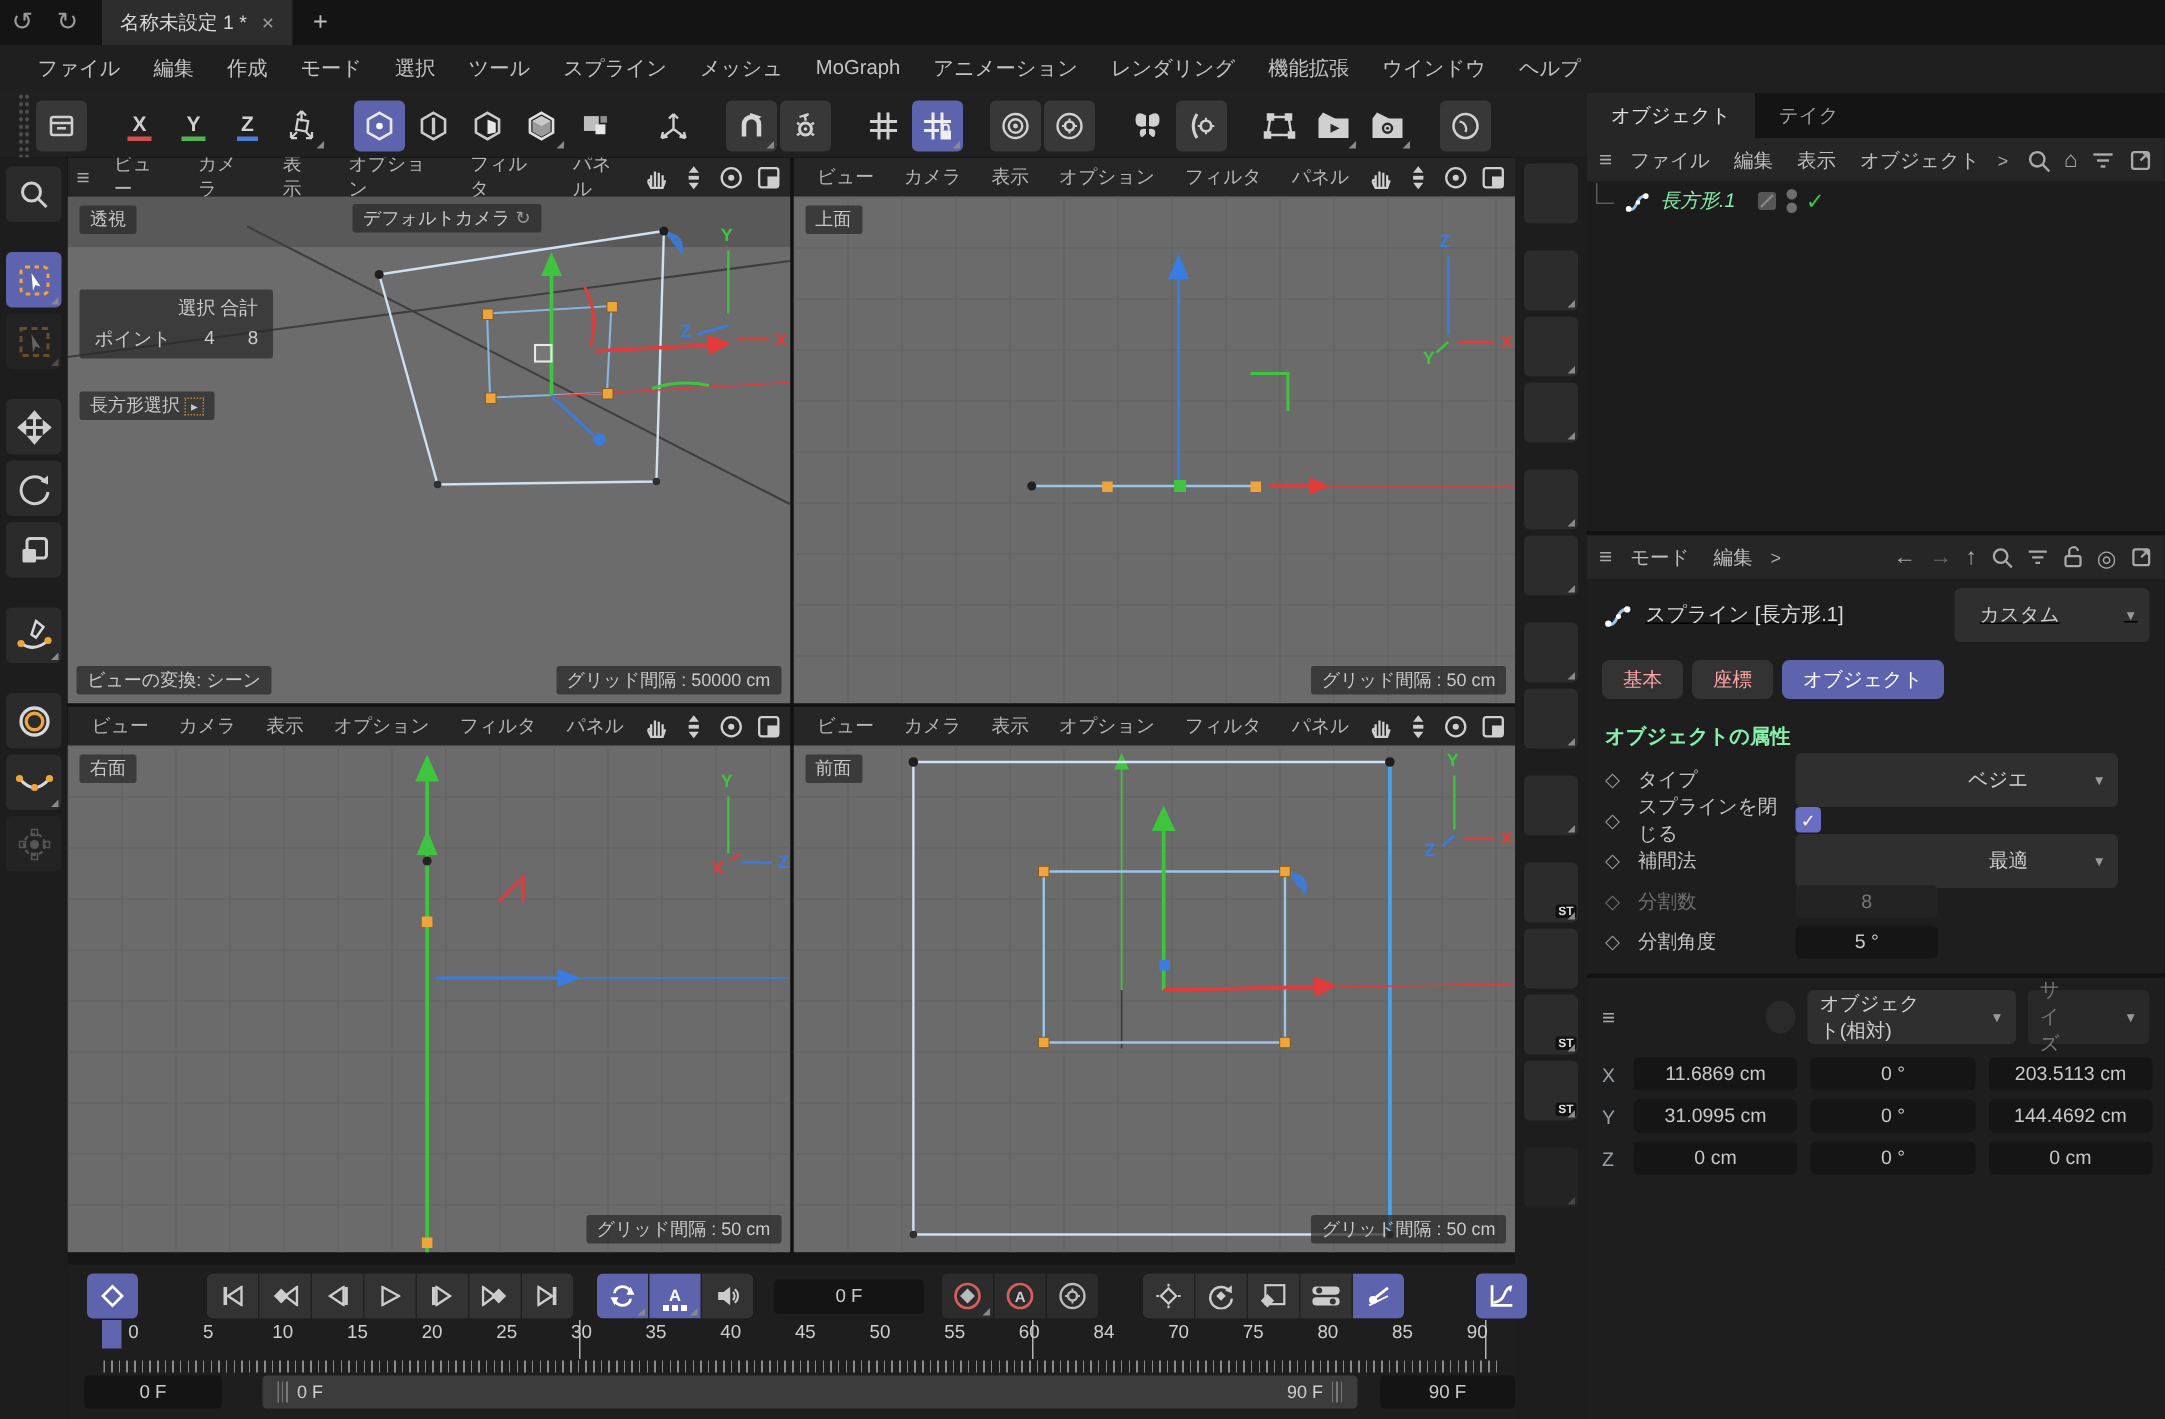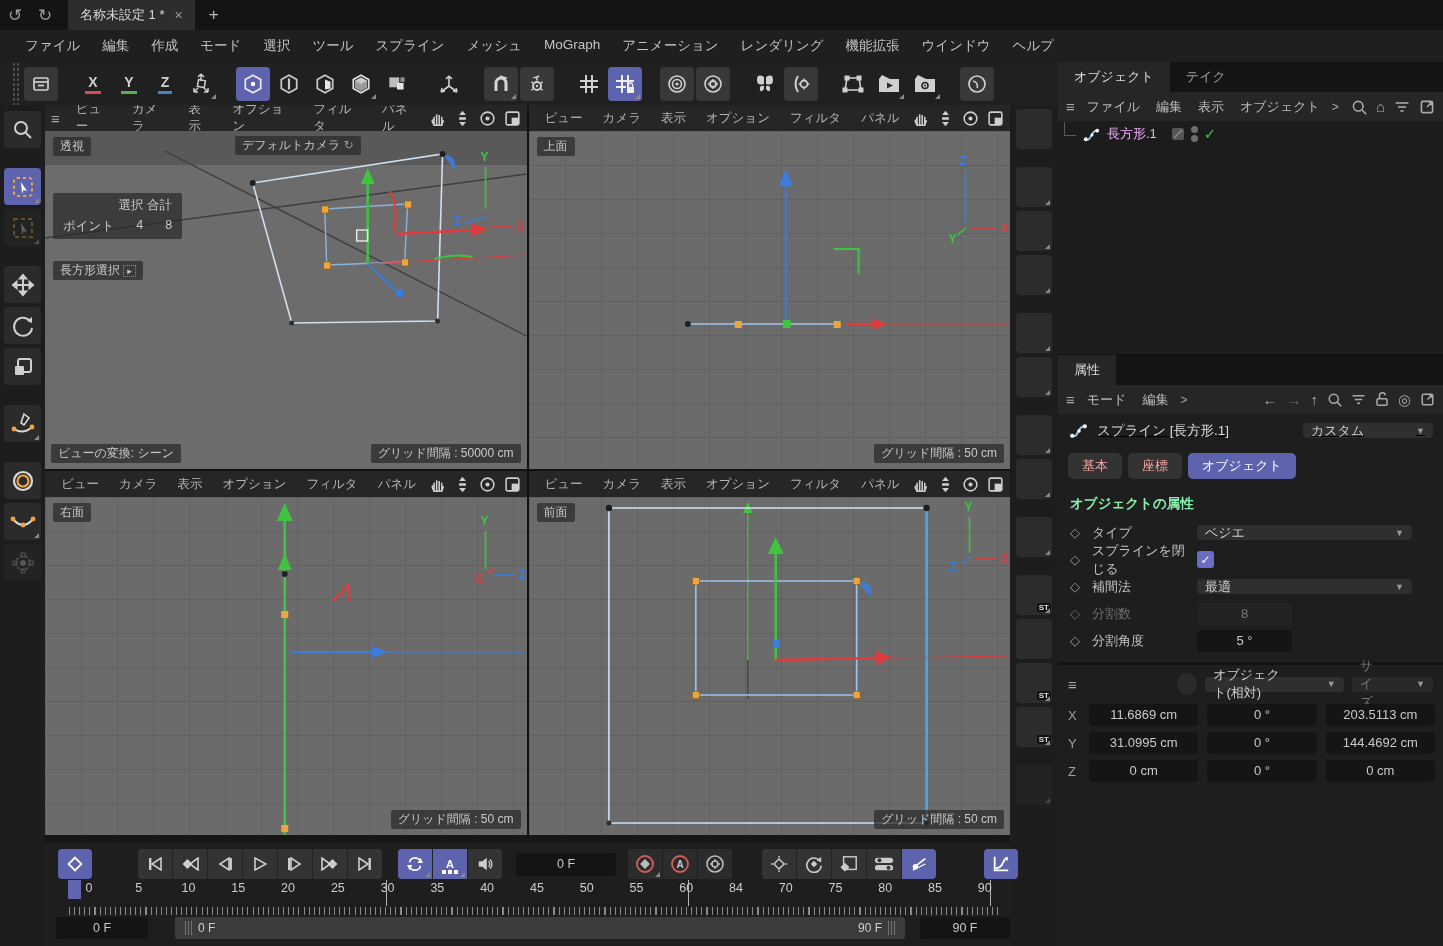--- a/index.html
+++ b/index.html
@@ -60,26 +60,26 @@
   .rp-tabs{height:30px;background:#141414;display:flex;align-items:flex-end;}
   .rp-tab{font-size:13px;color:#9f9f9f;padding:6px 16px;}
   .rp-tab.active{background:#262626;color:#dedede;}
   .rp-menu{height:29px;background:#262626;display:flex;align-items:center;gap:4px;padding:0 8px;}
   .rp-menu .mi{color:#bdbdbd;font-size:13px;padding:4px 8px;}
   .rp-menu .icons{margin-left:auto;display:flex;gap:9px;align-items:center;color:#a9a9a9;}
   .gly{font-size:15px;color:#a9a9a9;}
   .om-body{height:233px;background:#1c1c1c;position:relative;}
   .obj-row{display:flex;align-items:center;gap:6px;height:26px;padding-left:6px;}
   .tree-elbow{width:12px;height:14px;border-left:1px solid #5a5a5a;border-bottom:1px solid #5a5a5a;margin-top:-10px;}
-  .obj-name{color:#f0abfc;font-size:13px;}
+  .obj-name{color:#86efac;font-size:13px;font-style:italic;}
   .dot{width:7px;height:7px;border-radius:50%;background:#6e6e6e;}
   .sep{height:3px;background:#121212;}
   .attr-title-row{display:flex;align-items:center;gap:8px;padding:6px 10px;text-decoration:underline;}
   .attr-title{color:#dcdcdc;font-size:13.5px;}
-  .dd{background:#2f2f2f;border-radius:4px;height:15px;display:flex;align-items:center;justify-content:space-between;padding:0 8px;color:#cfcfcf;font-size:13px;cursor:pointer;gap:35px;}
+  .dd{background:#2f2f2f;border-radius:4px;height:36px;display:flex;align-items:center;justify-content:flex-end;padding:0 8px;color:#cfcfcf;font-size:13px;cursor:pointer;gap:35px;}
   .dd .arr{color:#9a9a9a;font-size:9px;margin-left:8px;}
   .dd.dim{color:#787878;background:#292929;}
   .attr-tabs{display:flex;gap:6px;padding:6px 10px;}
   .attr-tab{background:#333;border-radius:5px;color:#fca5a5;font-size:13px;padding:4px 14px;cursor:pointer;}
   .attr-tab.active{background:#5e63ad;color:#fff;}
   .sect-title{color:#86efac;font-size:13.5px;font-weight:bold;padding:10px 12px 6px;}
   .arow{display:flex;align-items:center;height:27px;padding-left:12px;}
   .arow .dia{color:#9a9a9a;font-size:13px;width:22px;}
   .arow .lbl{color:#c3c3c3;font-size:13px;width:105px;}
   .arow.dim .dia,.arow.dim .lbl{color:#6f6f6f;}
@@ -818,23 +818,20 @@
         </svg>
       <span style="display:flex;flex-direction:column;gap:2px">
           <span class="dot"></span>
           <span class="dot"></span>
         </span>
       <span style="color:#3fc14a;font-size:15px;font-weight:bold">✓</span>
     </div>
   </div>
   <div class="sep"></div>
 
-  <div class="rp-tabs" style="height:28px">
-    <span class="rp-tab active">属性</span>
-  </div>
   <div class="rp-menu">
     <span class="gly">≡</span>
     <div style="display:flex">
         <span class="mi">モード</span>
         <span class="mi">編集</span>
       </div>
     <span class="gly" style="font-size:12px">&gt;</span>
     <div class="icons">
       <span class="gly">←</span>
       <span class="gly" style="opacity:.5">→</span>

